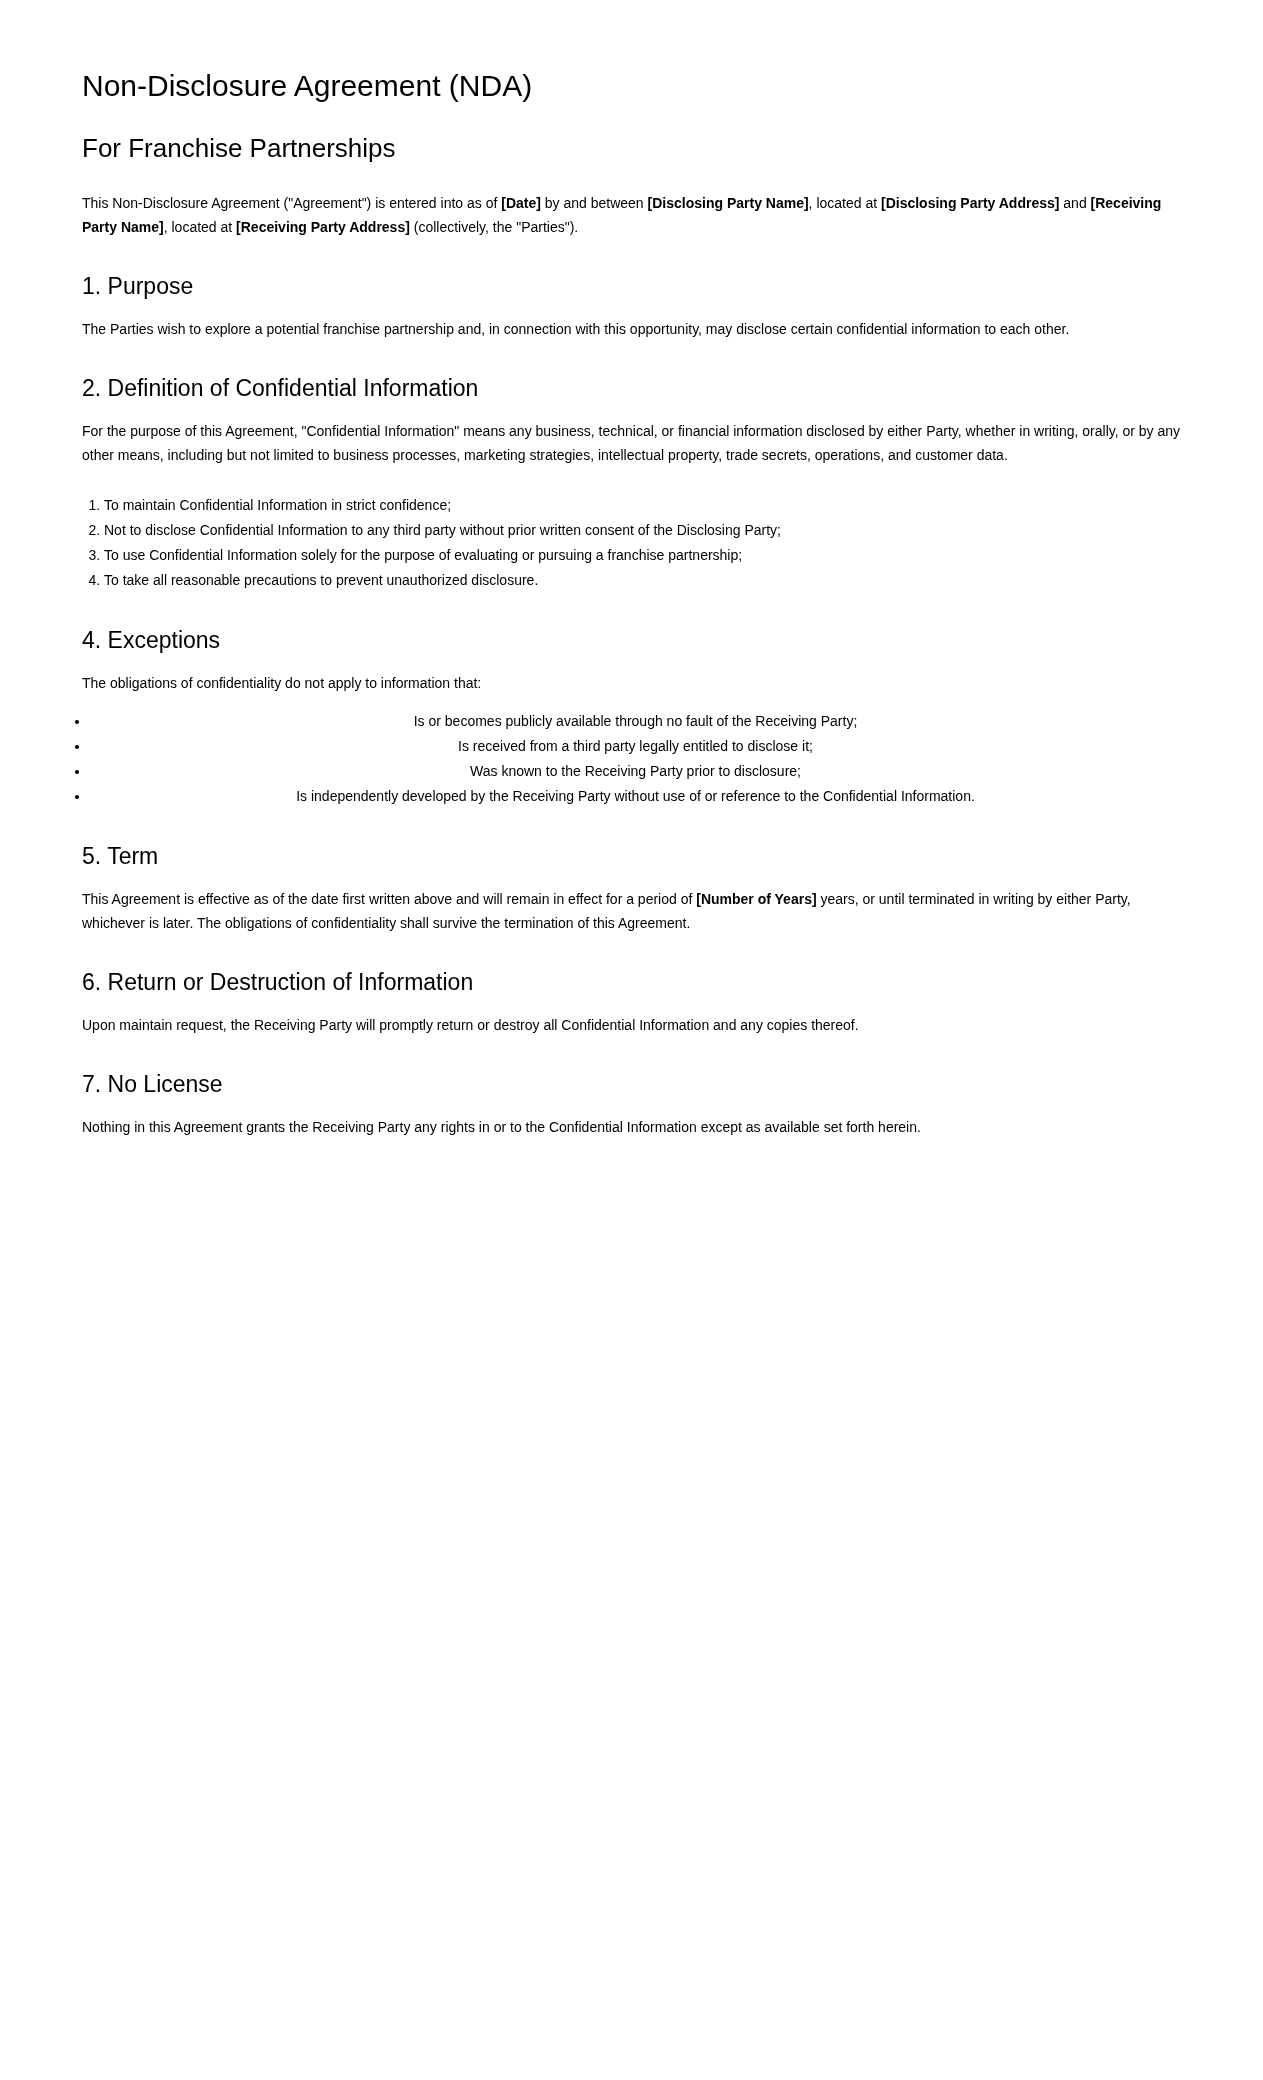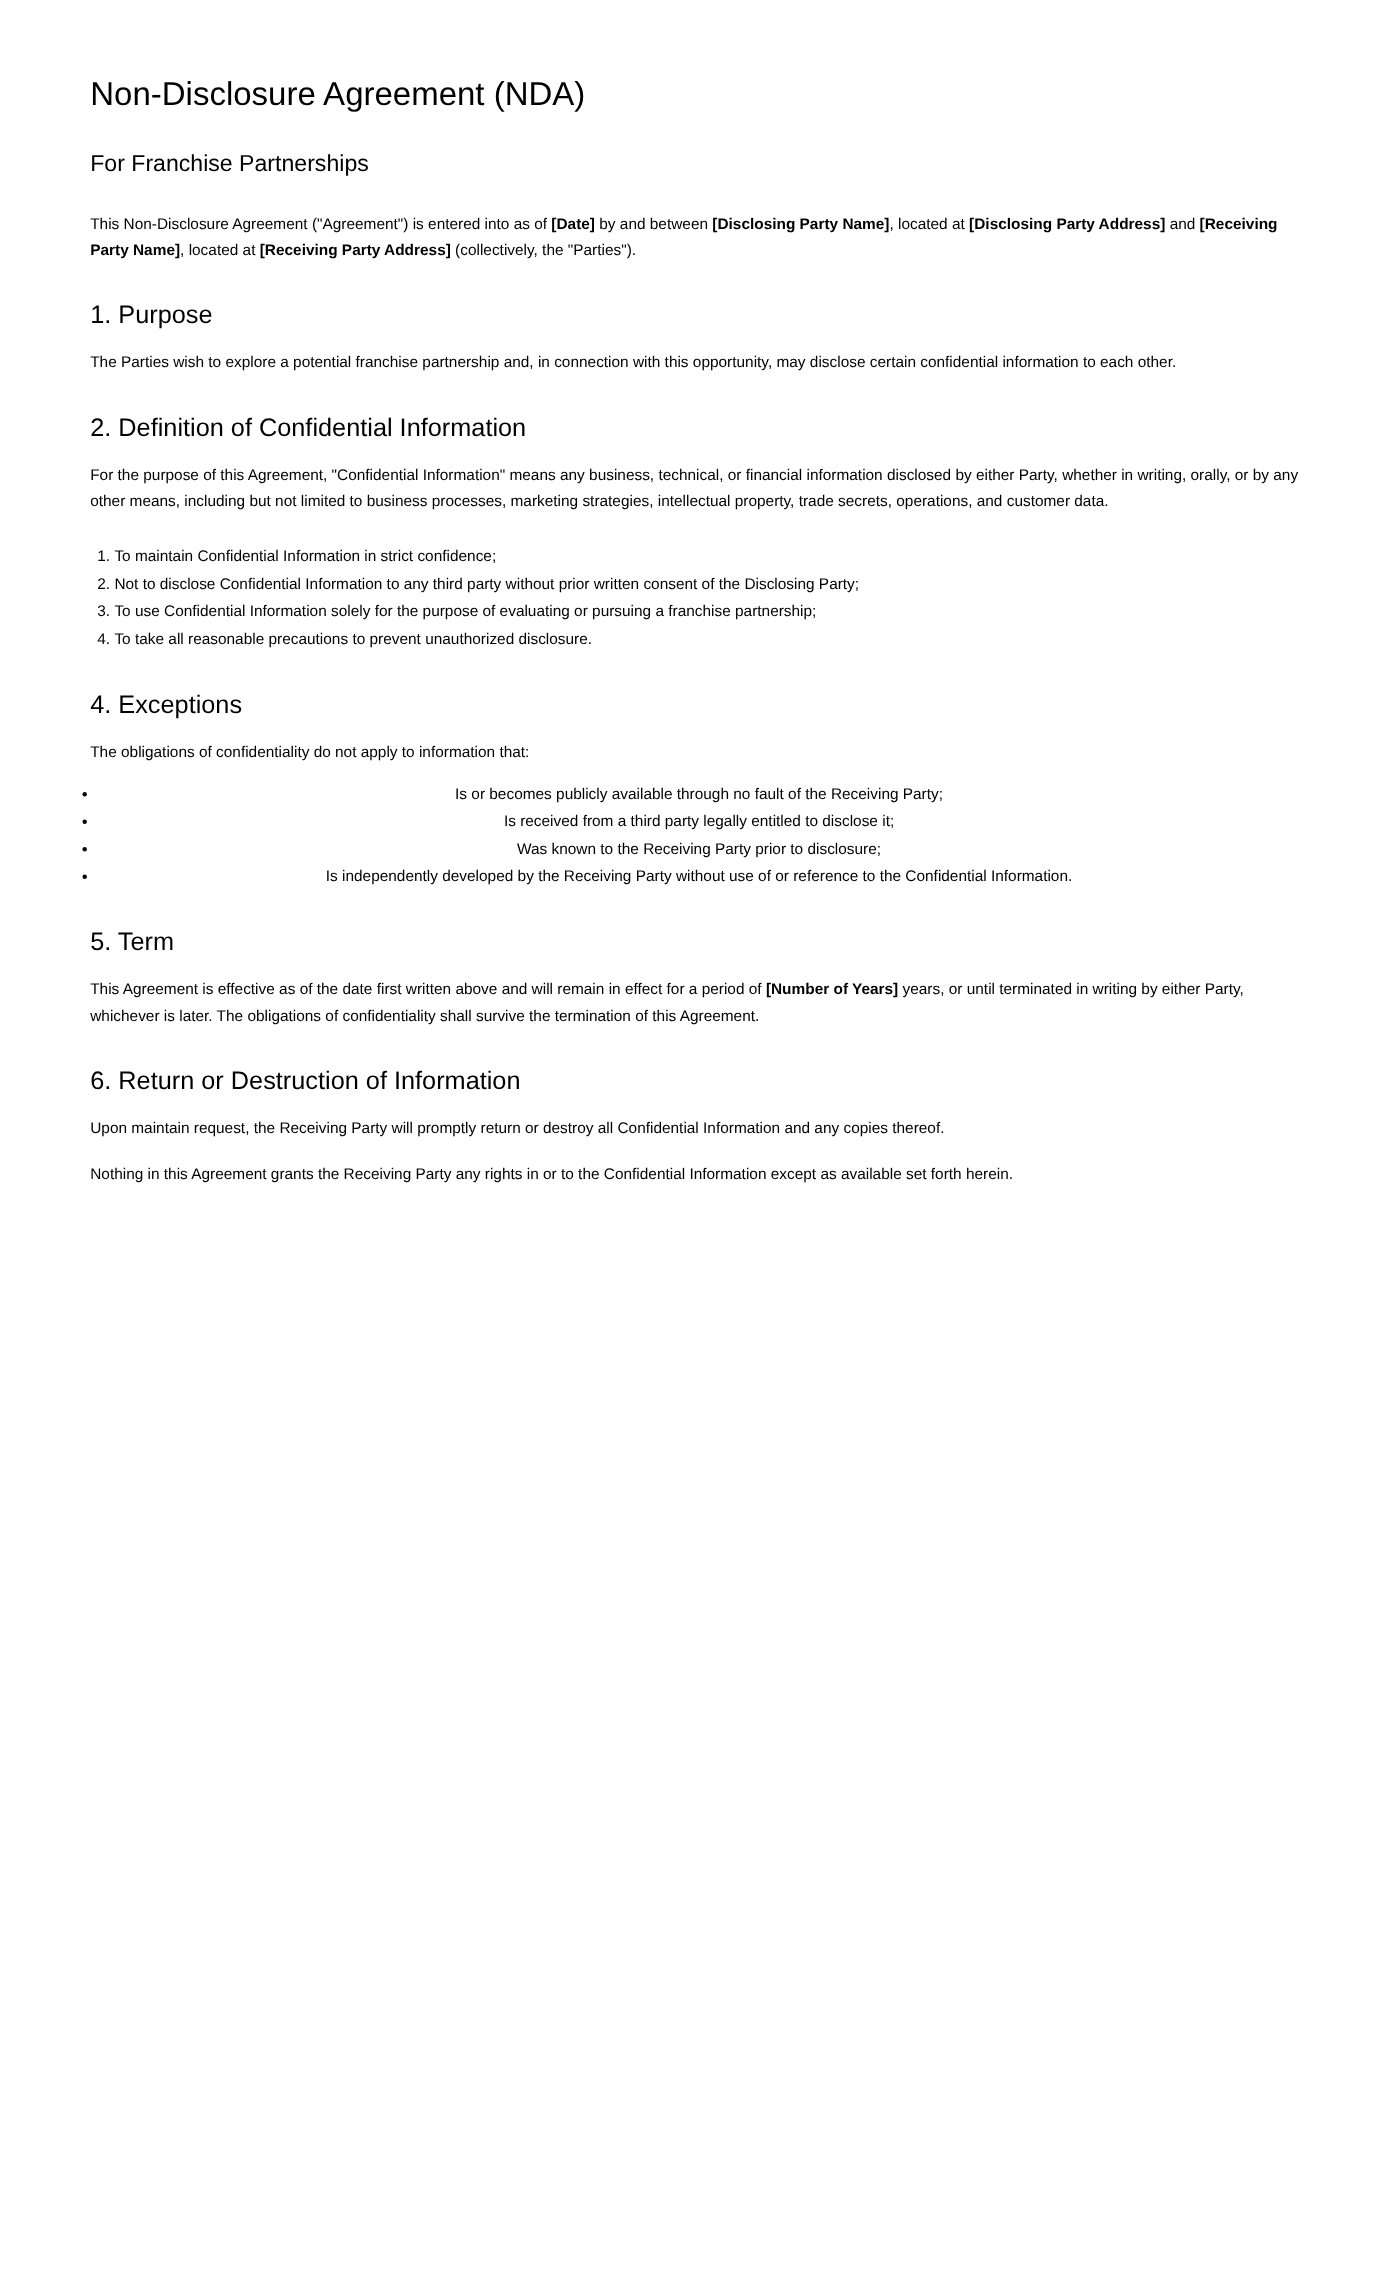--- a/index.html
+++ b/index.html
@@ -10,21 +10,21 @@
     padding: 67px 82px 0 82px;
     background: #ffffff;
     color: #000000;
     font-family: "Liberation Sans", "DejaVu Sans", sans-serif;
     font-size: 14px;
     line-height: 24px;
     overflow: hidden;
   }
   h1, h2, h3 { font-weight: 400; color: #000000; }
   h1 { font-size: 30px; line-height: 38px; margin: 0 0 29px 0; }
-  h2 { font-size: 21px; line-height: 29px; margin: 0 0 28px 0; }
+  h2 { font-size: 26px; line-height: 29px; margin: 0 0 28px 0; }
   h3 { font-size: 23px; line-height: 22px; margin: 36px 0 20px 0; }
   p  { margin: 0 0 18px 0; }
   ol { margin: 26px 0 18px 16px; padding-left: 6px; }
   ul { margin: -4px 0 18px 0; padding-left: 8px; text-align: center; }
   li { line-height: 25px; }
   strong { font-weight: 700; }
 </style>
 </head>
 <body>
 
@@ -61,16 +61,17 @@
       </section>
       <section>
         <h3>5. Term</h3>
         <p><span>This Agreement is effective as of the date first written above and will remain in effect for a period of </span><strong>[Number of Years]</strong><span> years, or until terminated in writing by either Party, whichever is later. The obligations of confidentiality shall survive the termination of this Agreement.</span></p>
       </section>
       <section>
         <h3>6. Return or Destruction of Information</h3>
         <p><span>Upon maintain request, the Receiving Party will promptly return or destroy all Confidential Information and any copies thereof.</span></p>
       </section>
       <section>
+        <h3>7. No License</h3>
         <p><span>Nothing in this Agreement grants the Receiving Party any rights in or to the Confidential Information except as available set forth herein.</span></p>
       </section>
     </div>
 </div>
 
 </body></html>

